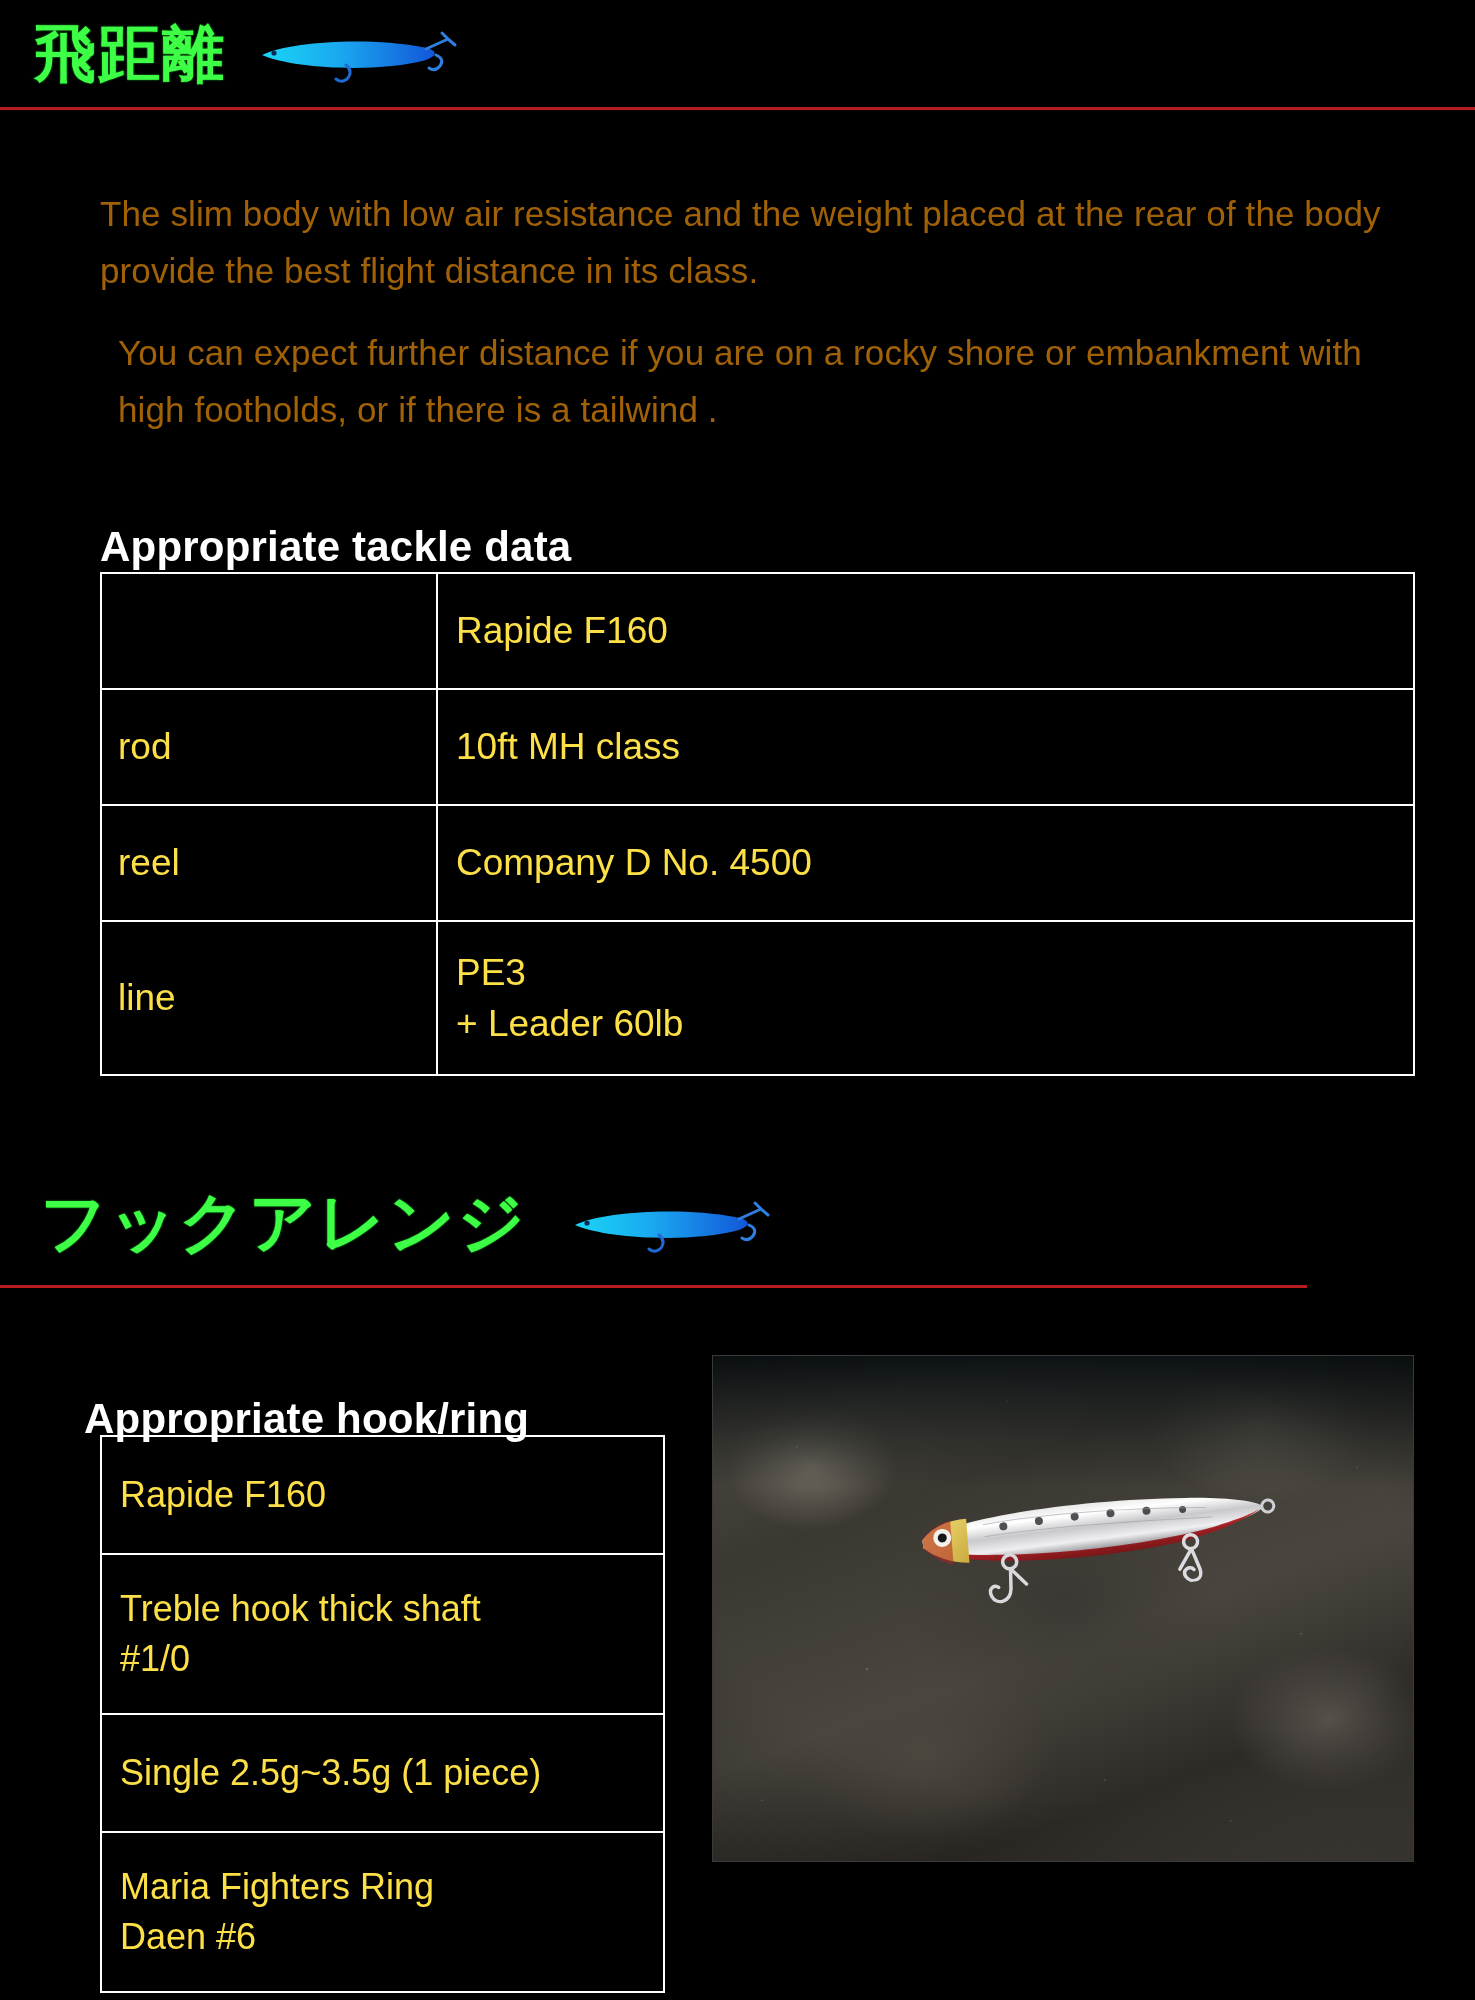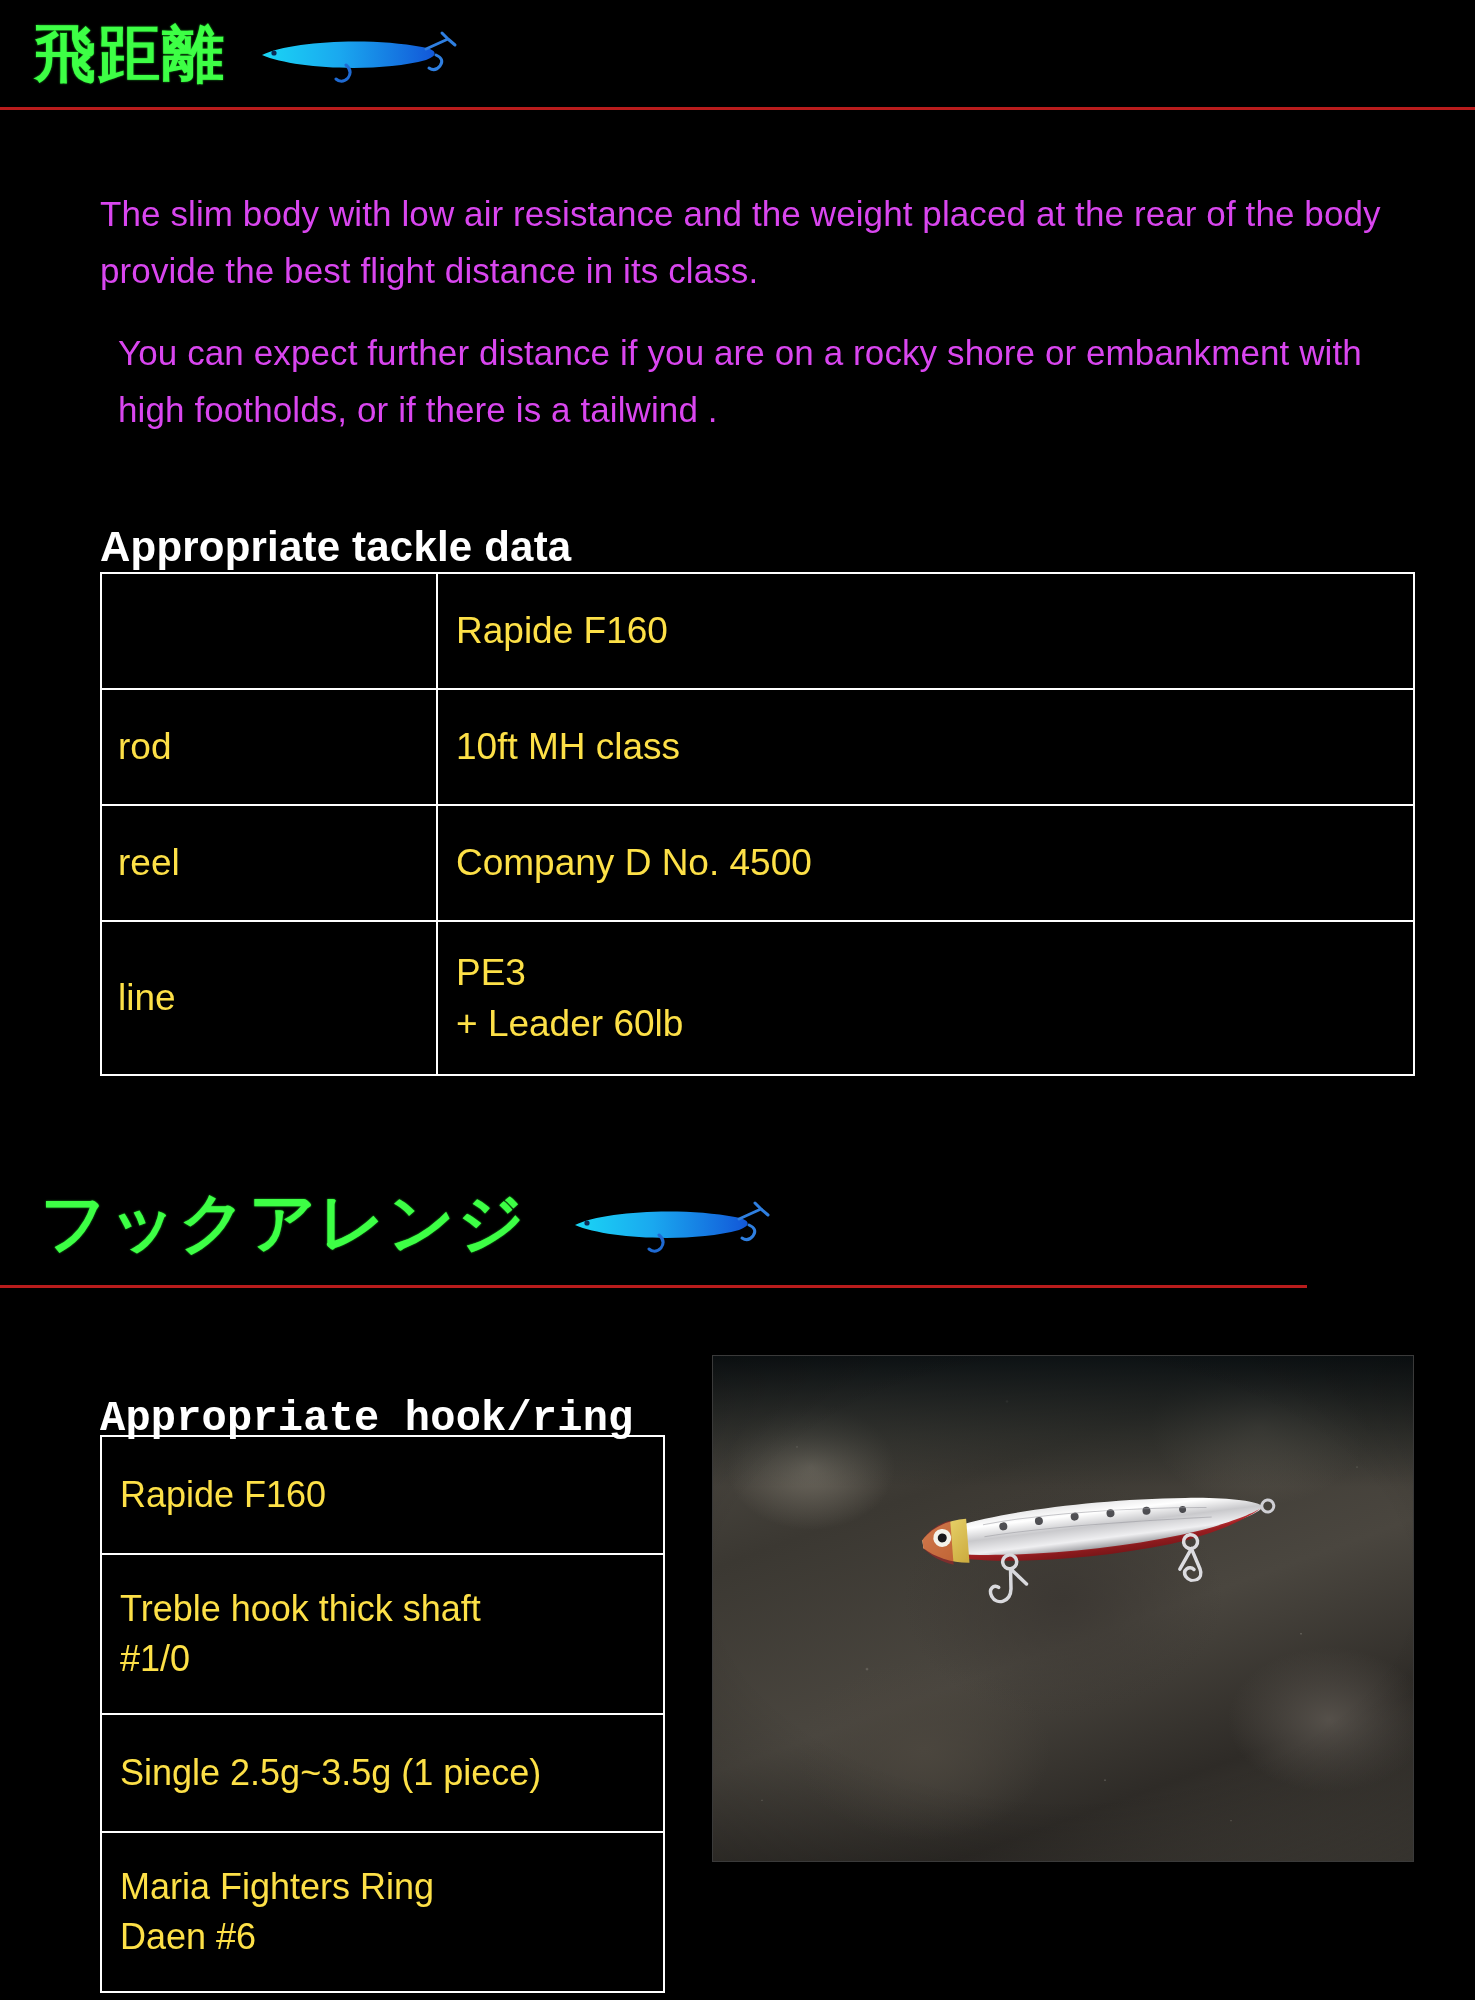--- a/index.html
+++ b/index.html
@@ -42,21 +42,21 @@
 
   
   .lure {
     position: relative;
     display: inline-block;
   }
   .lure svg { display: block; }
 
   
   .intro {
-    color: #d946ef;
+    color: #a16207;
     line-height: 1.62;
     letter-spacing: 0.1px;
   }
 
   .heading {
     font-weight: bold;
     color: #ffffff;
     letter-spacing: 0.2px;
     margin-top: 23px;
   }
@@ -205,21 +205,21 @@
         </defs>
         <path d="M12 26 C 40 12, 120 8, 172 18 C 186 20, 190 26, 176 31 C 128 44, 44 40, 12 26 Z" fill="url(#lureGrad2)"></path>
         <circle cx="24" cy="24" r="2.6" fill="#0a2b55"></circle>
         <path d="M176 20 L198 10 M198 10 L205 16 M198 10 L192 4" stroke="#2f7fe0" stroke-width="3" fill="none" stroke-linecap="round"></path>
         <path d="M186 26 q9 4 4 11 q-5 6 -11 2" stroke="#2f7fe0" stroke-width="3" fill="none" stroke-linecap="round"></path>
         <path d="M96 36 q7 6 2 13 q-6 6 -12 1" stroke="#1f6ad2" stroke-width="3" fill="none" stroke-linecap="round"></path>
       </svg>
     </span>
   </div>
 
-  <div class="heading" style="position:absolute; left:100px; top:1372px; font-size:42px;font-family:Liberation Mono, monospace;">Appropriate hook/ring</div>
+  <div class="heading" style="position:absolute; left:84px; top:1372px; font-size:42px;">Appropriate hook/ring</div>
 
   <table class="data hook-table" style="position:absolute; left:100px; top:1435px;">
     <tbody>
       <tr>
         <td style="height:88px;">
           <div>Rapide F160</div>
         </td>
       </tr>
       <tr>
         <td style="height:130px;">

